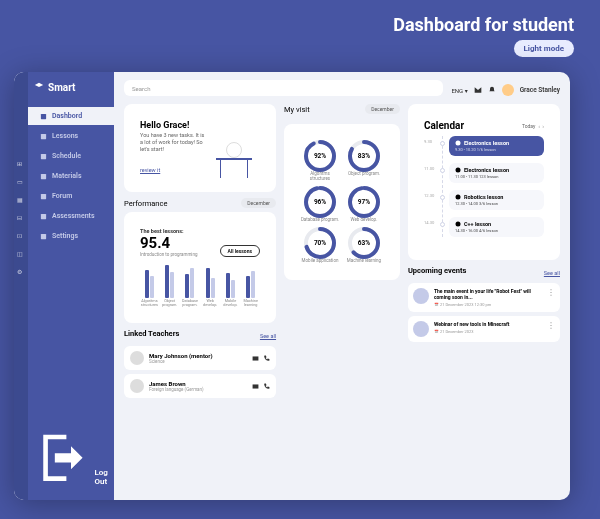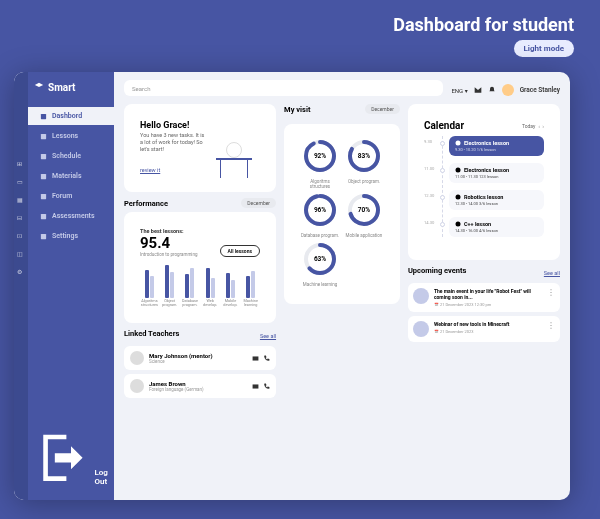--- a/index.html
+++ b/index.html
@@ -32,21 +32,21 @@
   .hello{display:flex;justify-content:space-between}
   .hello-t h3{font-size:9px;font-weight:700;margin-bottom:2px}
   .hello-t p{font-size:5.5px;color:#666;line-height:1.3;margin-bottom:4px;max-width:90px}
   .hello-t a{font-size:5.5px;color:#4755a3;text-decoration:underline}
   .hello-ill{width:70px;height:46px;position:relative}
   .desk{position:absolute;bottom:6px;left:8px;right:8px;height:2px;background:#4755a3}
   .desk::before,.desk::after{content:"";position:absolute;top:0;width:1.5px;height:20px;background:#4755a3}
   .desk::before{left:4px}.desk::after{right:4px}
   .person{position:absolute;bottom:8px;left:50%;transform:translateX(-50%);width:16px;height:16px;border-radius:50%;background:#fff;border:1px solid #ddd}
   .sec-h{display:flex;justify-content:space-between;align-items:center;margin-bottom:4px}
-  .sec-h h4{font-size:7.5px;font-weight:700}
+  .sec-h h4{font-size:7.5px;font-weight:400}
   .pill{background:#e8eaef;border-radius:8px;font-size:5px;padding:2px 6px;color:#555}
   .pill-o{border:.8px solid #333;background:none;border-radius:8px;font-size:5px;padding:2px 7px;font-weight:600}
   .perf-top{display:flex;justify-content:space-between;align-items:flex-end;margin-bottom:6px}
   .perf-best{font-size:5.5px;color:#333;font-weight:700}
   .perf-num{font-size:15px;font-weight:700}
   .perf-sub{font-size:4.5px;color:#888}
   .bars{display:flex;justify-content:space-between;align-items:flex-end;height:44px;gap:1.5px}
   .bar-col{display:flex;flex-direction:column;align-items:center;gap:1px;flex:1}
   .bar-pair{display:flex;gap:1px;align-items:flex-end;height:34px}
   .bar{width:4px;border-radius:1px}
@@ -54,21 +54,21 @@
   .bar-lbl{font-size:3.8px;color:#888;text-align:center;line-height:1.1}
   .link{font-size:5.5px;color:#4755a3;text-decoration:underline;cursor:pointer}
   .teacher{display:flex;align-items:center;gap:5px;padding:5px 6px;background:#fff;border-radius:6px;margin-bottom:4px}
   .tav{width:14px;height:14px;border-radius:50%;background:#ddd;flex-shrink:0}
   .tinfo{flex:1}
   .tname{font-size:6px;font-weight:700}
   .trole{font-size:4.5px;color:#999}
   .tact{display:flex;gap:4px}
   .tact svg{width:7px;height:7px}
   .rings{display:grid;grid-template-columns:1fr 1fr;gap:4px}
-  .ring-item{display:flex;flex-direction:column;align-items:center;gap:8px}
+  .ring-item{display:flex;flex-direction:column;align-items:center;gap:0}
   .ring{width:32px;height:32px;position:relative}
   .ring svg{width:100%;height:100%;transform:rotate(-90deg)}
   .ring-txt{position:absolute;top:50%;left:50%;transform:translate(-50%,-50%);font-size:6.5px;font-weight:700}
   .ring-lbl{font-size:4.5px;color:#888;text-align:center;line-height:1.1}
   .cal-h{display:flex;justify-content:space-between;align-items:center;margin-bottom:5px}
   .cal-h h4{font-size:10px;font-weight:700}
   .cal-today{font-size:5px;color:#666;display:flex;align-items:center;gap:3px}
   .cal-arr{display:flex;gap:2px}
   .cal-arr span{font-size:6px;color:#999;cursor:pointer}
   .tl{border-left:1px dashed #d6d9e8;margin-left:18px;padding-left:6px}
@@ -323,20 +323,27 @@
               <div class="ring-item">
                 <div class="ring"><svg viewBox="0 0 32 32">
                     <circle cx="16" cy="16" r="14" fill="none" stroke="#e8eaef" stroke-width="4"></circle>
                     <circle cx="16" cy="16" r="14" fill="none" stroke="#4755a3" stroke-width="4" stroke-dasharray="87.96459430051421" stroke-dashoffset="3.5185837720205715" stroke-linecap="round"></circle>
                   </svg><div class="ring-txt">96%</div></div>
                 <div class="ring-lbl">Database program.</div>
               </div>
               <div class="ring-item">
                 <div class="ring"><svg viewBox="0 0 32 32">
                     <circle cx="16" cy="16" r="14" fill="none" stroke="#e8eaef" stroke-width="4"></circle>
+                    <circle cx="16" cy="16" r="14" fill="none" stroke="#4755a3" stroke-width="4" stroke-dasharray="87.96459430051421" stroke-dashoffset="2.6389378290154286" stroke-linecap="round"></circle>
+                  </svg><div class="ring-txt">97%</div></div>
+                <div class="ring-lbl">Web develop.</div>
+              </div>
+              <div class="ring-item">
+                <div class="ring"><svg viewBox="0 0 32 32">
+                    <circle cx="16" cy="16" r="14" fill="none" stroke="#e8eaef" stroke-width="4"></circle>
                     <circle cx="16" cy="16" r="14" fill="none" stroke="#4755a3" stroke-width="4" stroke-dasharray="87.96459430051421" stroke-dashoffset="26.389378290154266" stroke-linecap="round"></circle>
                   </svg><div class="ring-txt">70%</div></div>
                 <div class="ring-lbl">Mobile application</div>
               </div>
               <div class="ring-item">
                 <div class="ring"><svg viewBox="0 0 32 32">
                     <circle cx="16" cy="16" r="14" fill="none" stroke="#e8eaef" stroke-width="4"></circle>
                     <circle cx="16" cy="16" r="14" fill="none" stroke="#4755a3" stroke-width="4" stroke-dasharray="87.96459430051421" stroke-dashoffset="32.54689989119026" stroke-linecap="round"></circle>
                   </svg><div class="ring-txt">63%</div></div>
                 <div class="ring-lbl">Machine learning</div>

